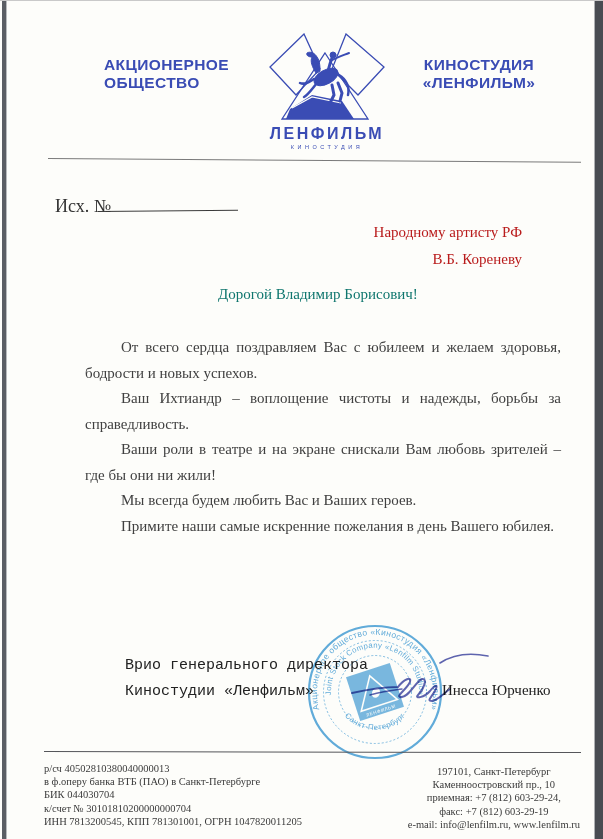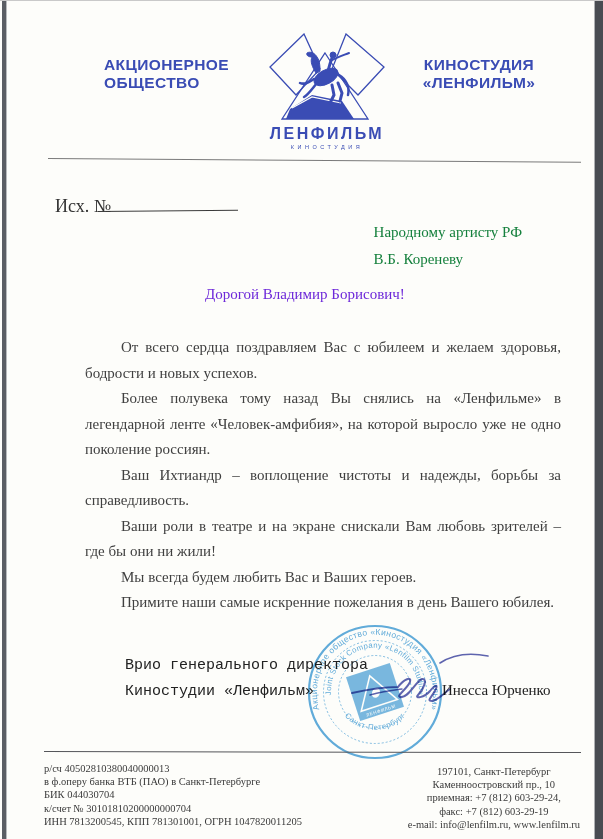--- a/index.html
+++ b/index.html
@@ -33,22 +33,22 @@
 
   .rule-top{left:48px;top:158px;width:533px;border-top:1.5px solid #7a7a7a;
     transform:rotate(.4deg);transform-origin:left center;}
   .rule-bottom{left:44px;top:751px;width:537px;border-top:1.5px solid #55565a;
     transform:rotate(.12deg);transform-origin:left center;}
 
   .ref-line{left:55px;top:196px;font-size:18px;color:#333;}
   .ref-underline{left:98px;top:211px;width:140px;border-bottom:1.2px solid #3a3a3a;
     transform:rotate(-.5deg);transform-origin:left center;}
 
-  .addressee{right:81px;top:219px;font-size:15px;line-height:27px;color:#15803d;}
-  .salutation{left:205px;top:286px;font-size:15px;color:#6d28d9;}
+  .addressee{right:81px;top:219px;text-align:right;font-size:15px;line-height:27px;color:#b91c1c;}
+  .salutation{left:218px;top:286px;font-size:15px;color:#0f766e;}
 
   .body-text{left:85px;top:335px;width:476px;}
   .body-text p{margin:0;font-size:15px;line-height:25.5px;
     text-indent:36px;text-align:justify;text-align-last:left;color:#404040;}
 
   .sig-position{left:125px;top:653px;font-size:15px;line-height:26px;color:#222;font-family:Liberation Mono, monospace;}
   .sig-name{left:442px;top:682px;font-size:15px;color:#222;}
 
   .stamp{left:305px;top:622px;width:140px;height:140px;opacity:.82;mix-blend-mode:multiply;}
   .signature-ink{left:340px;top:645px;width:160px;height:65px;mix-blend-mode:multiply;}
@@ -110,21 +110,20 @@
 
   <div class="abs addressee">
     <div>Народному артисту РФ</div>
     <div>В.Б. Кореневу</div>
   </div>
 
   <div class="abs salutation">Дорогой Владимир Борисович!</div>
 
   <div class="abs body-text">
     <p>От всего сердца поздравляем Вас с юбилеем и желаем здоровья, бодрости и новых успехов.</p>
-    <p>Более полувека тому назад Вы снялись на «Ленфильме» в легендарной ленте «Человек-амфибия», на которой выросло уже не одно поколение россиян.</p>
     <p>Ваш Ихтиандр – воплощение чистоты и надежды, борьбы за справедливость.</p>
     <p>Ваши роли в театре и на экране снискали Вам любовь зрителей – где бы они ни жили!</p>
     <p>Мы всегда будем любить Вас и Ваших героев.</p>
     <p>Примите наши самые искренние пожелания в день Вашего юбилея.</p>
   </div>
 
   <div class="abs sig-position">
     <div>Врио генерального директора</div>
     <div>Киностудии «Ленфильм»</div>
   </div>

